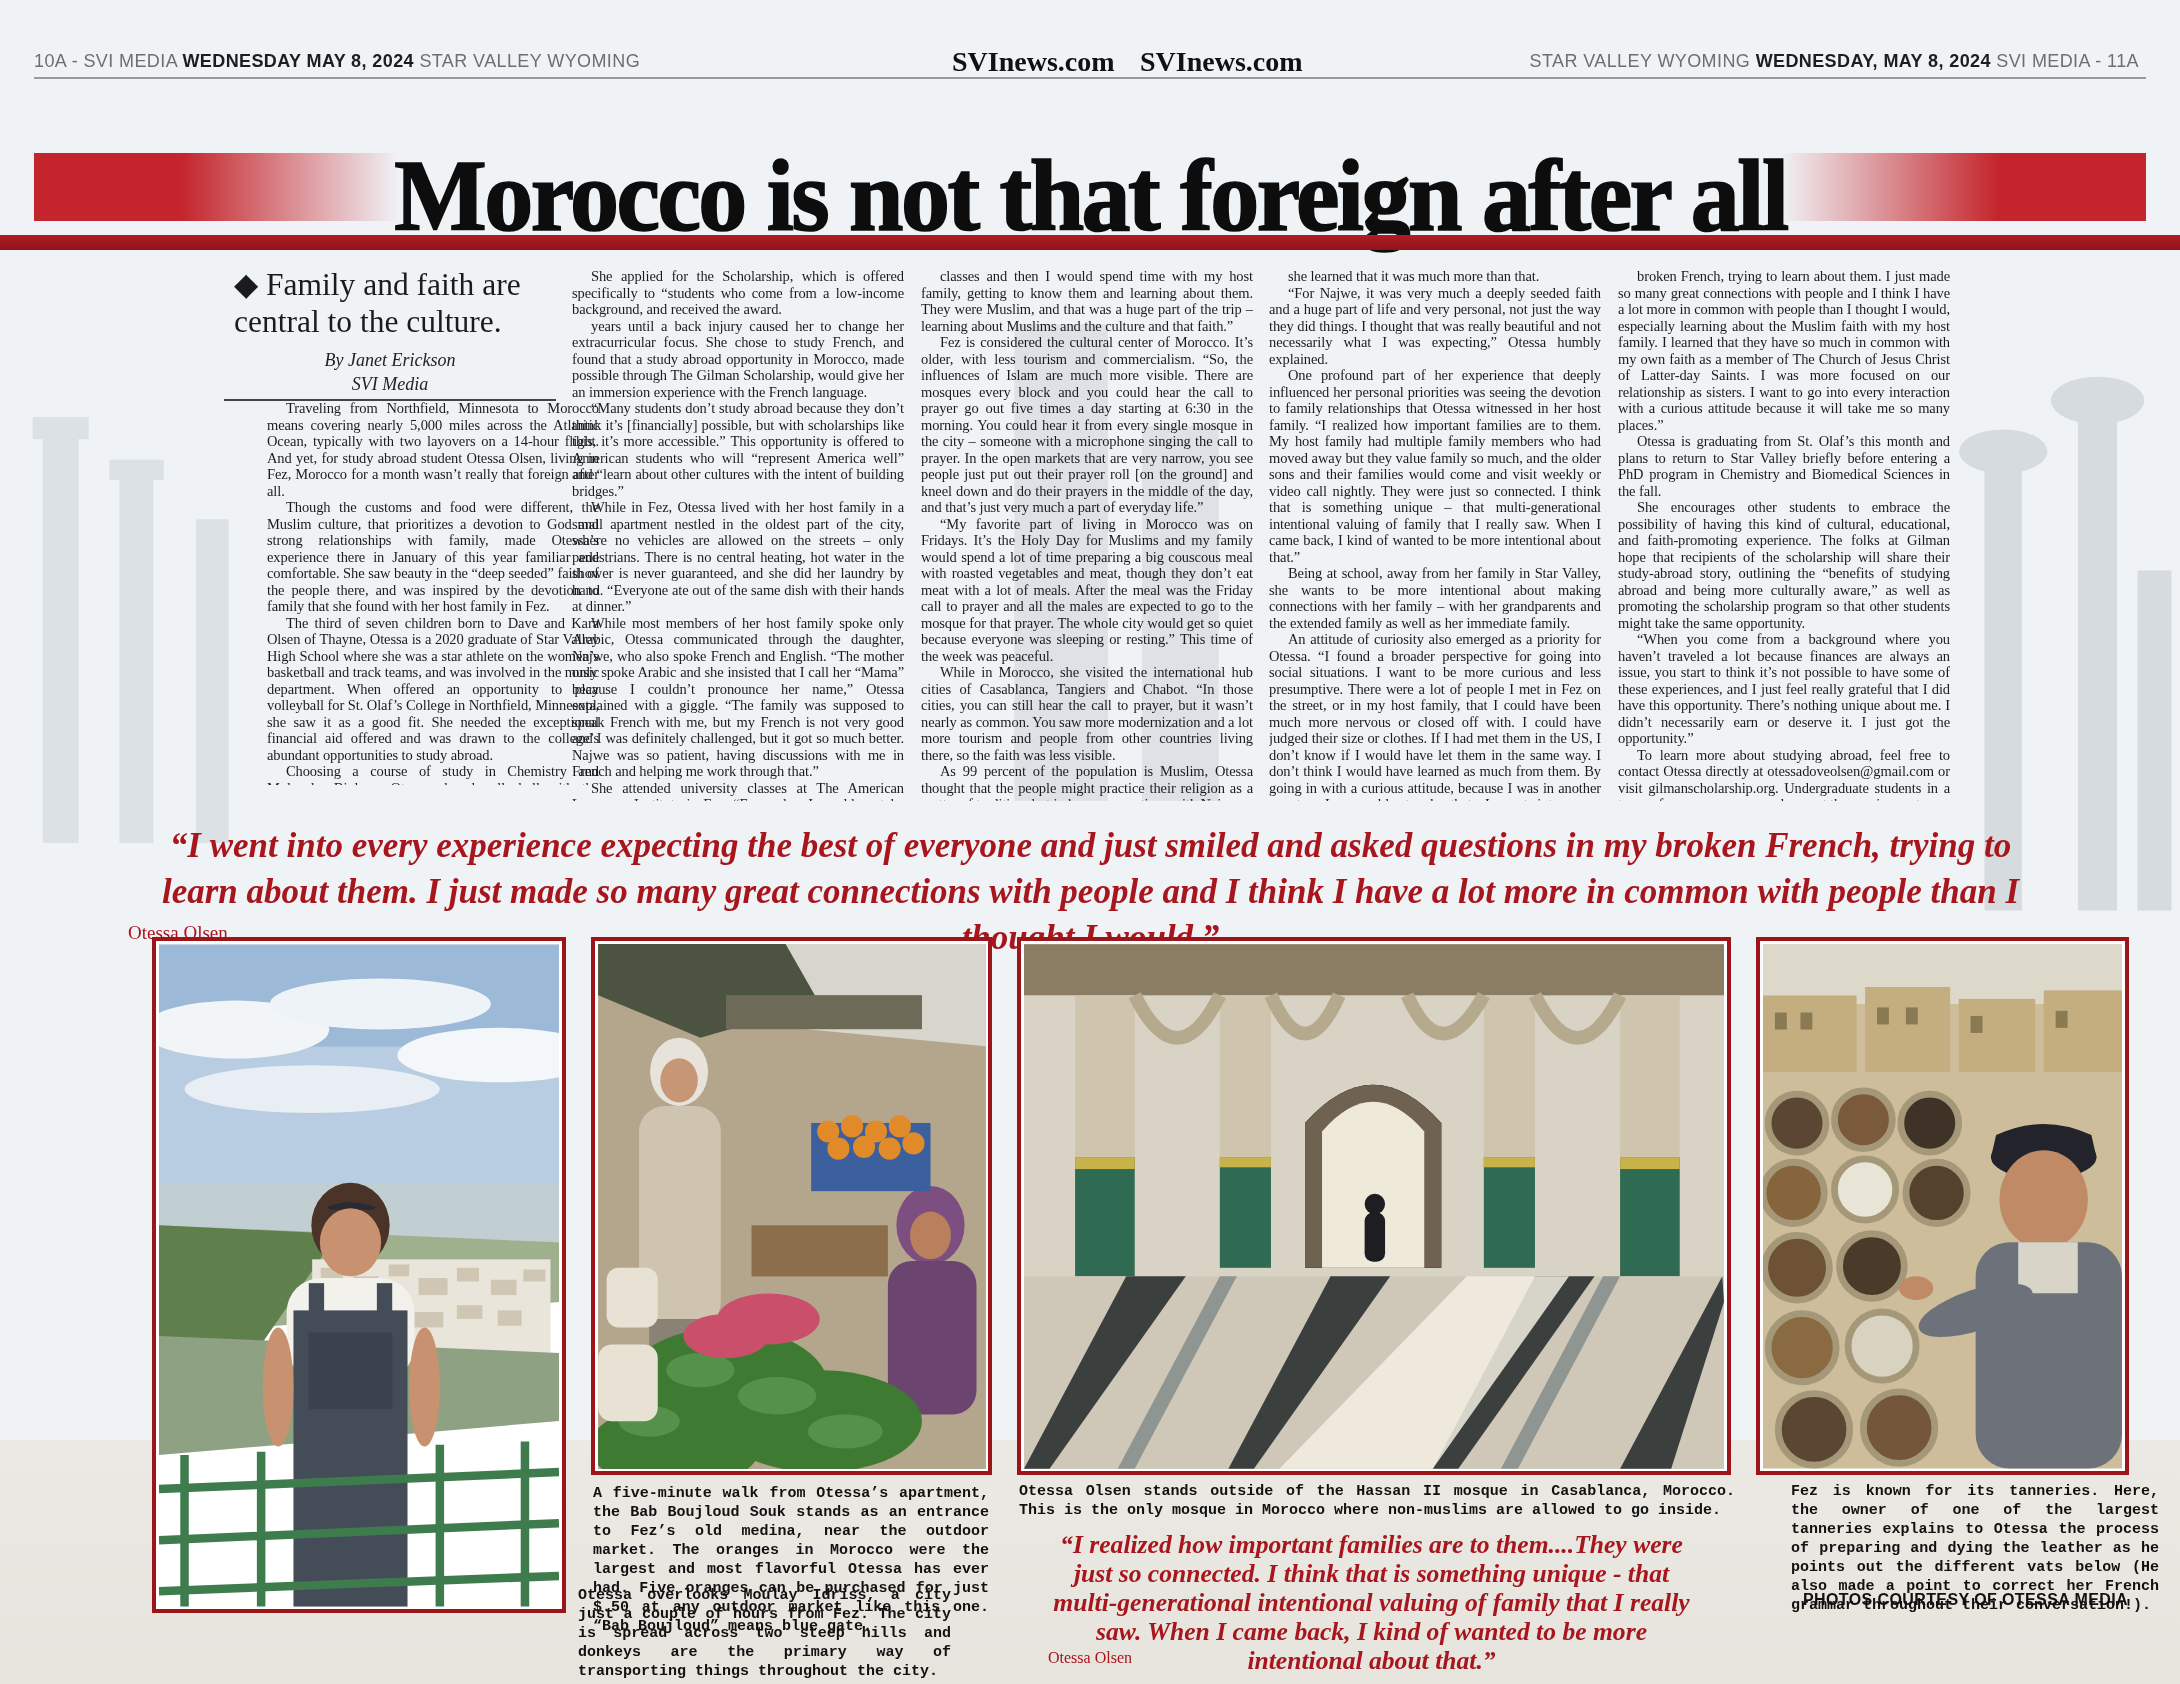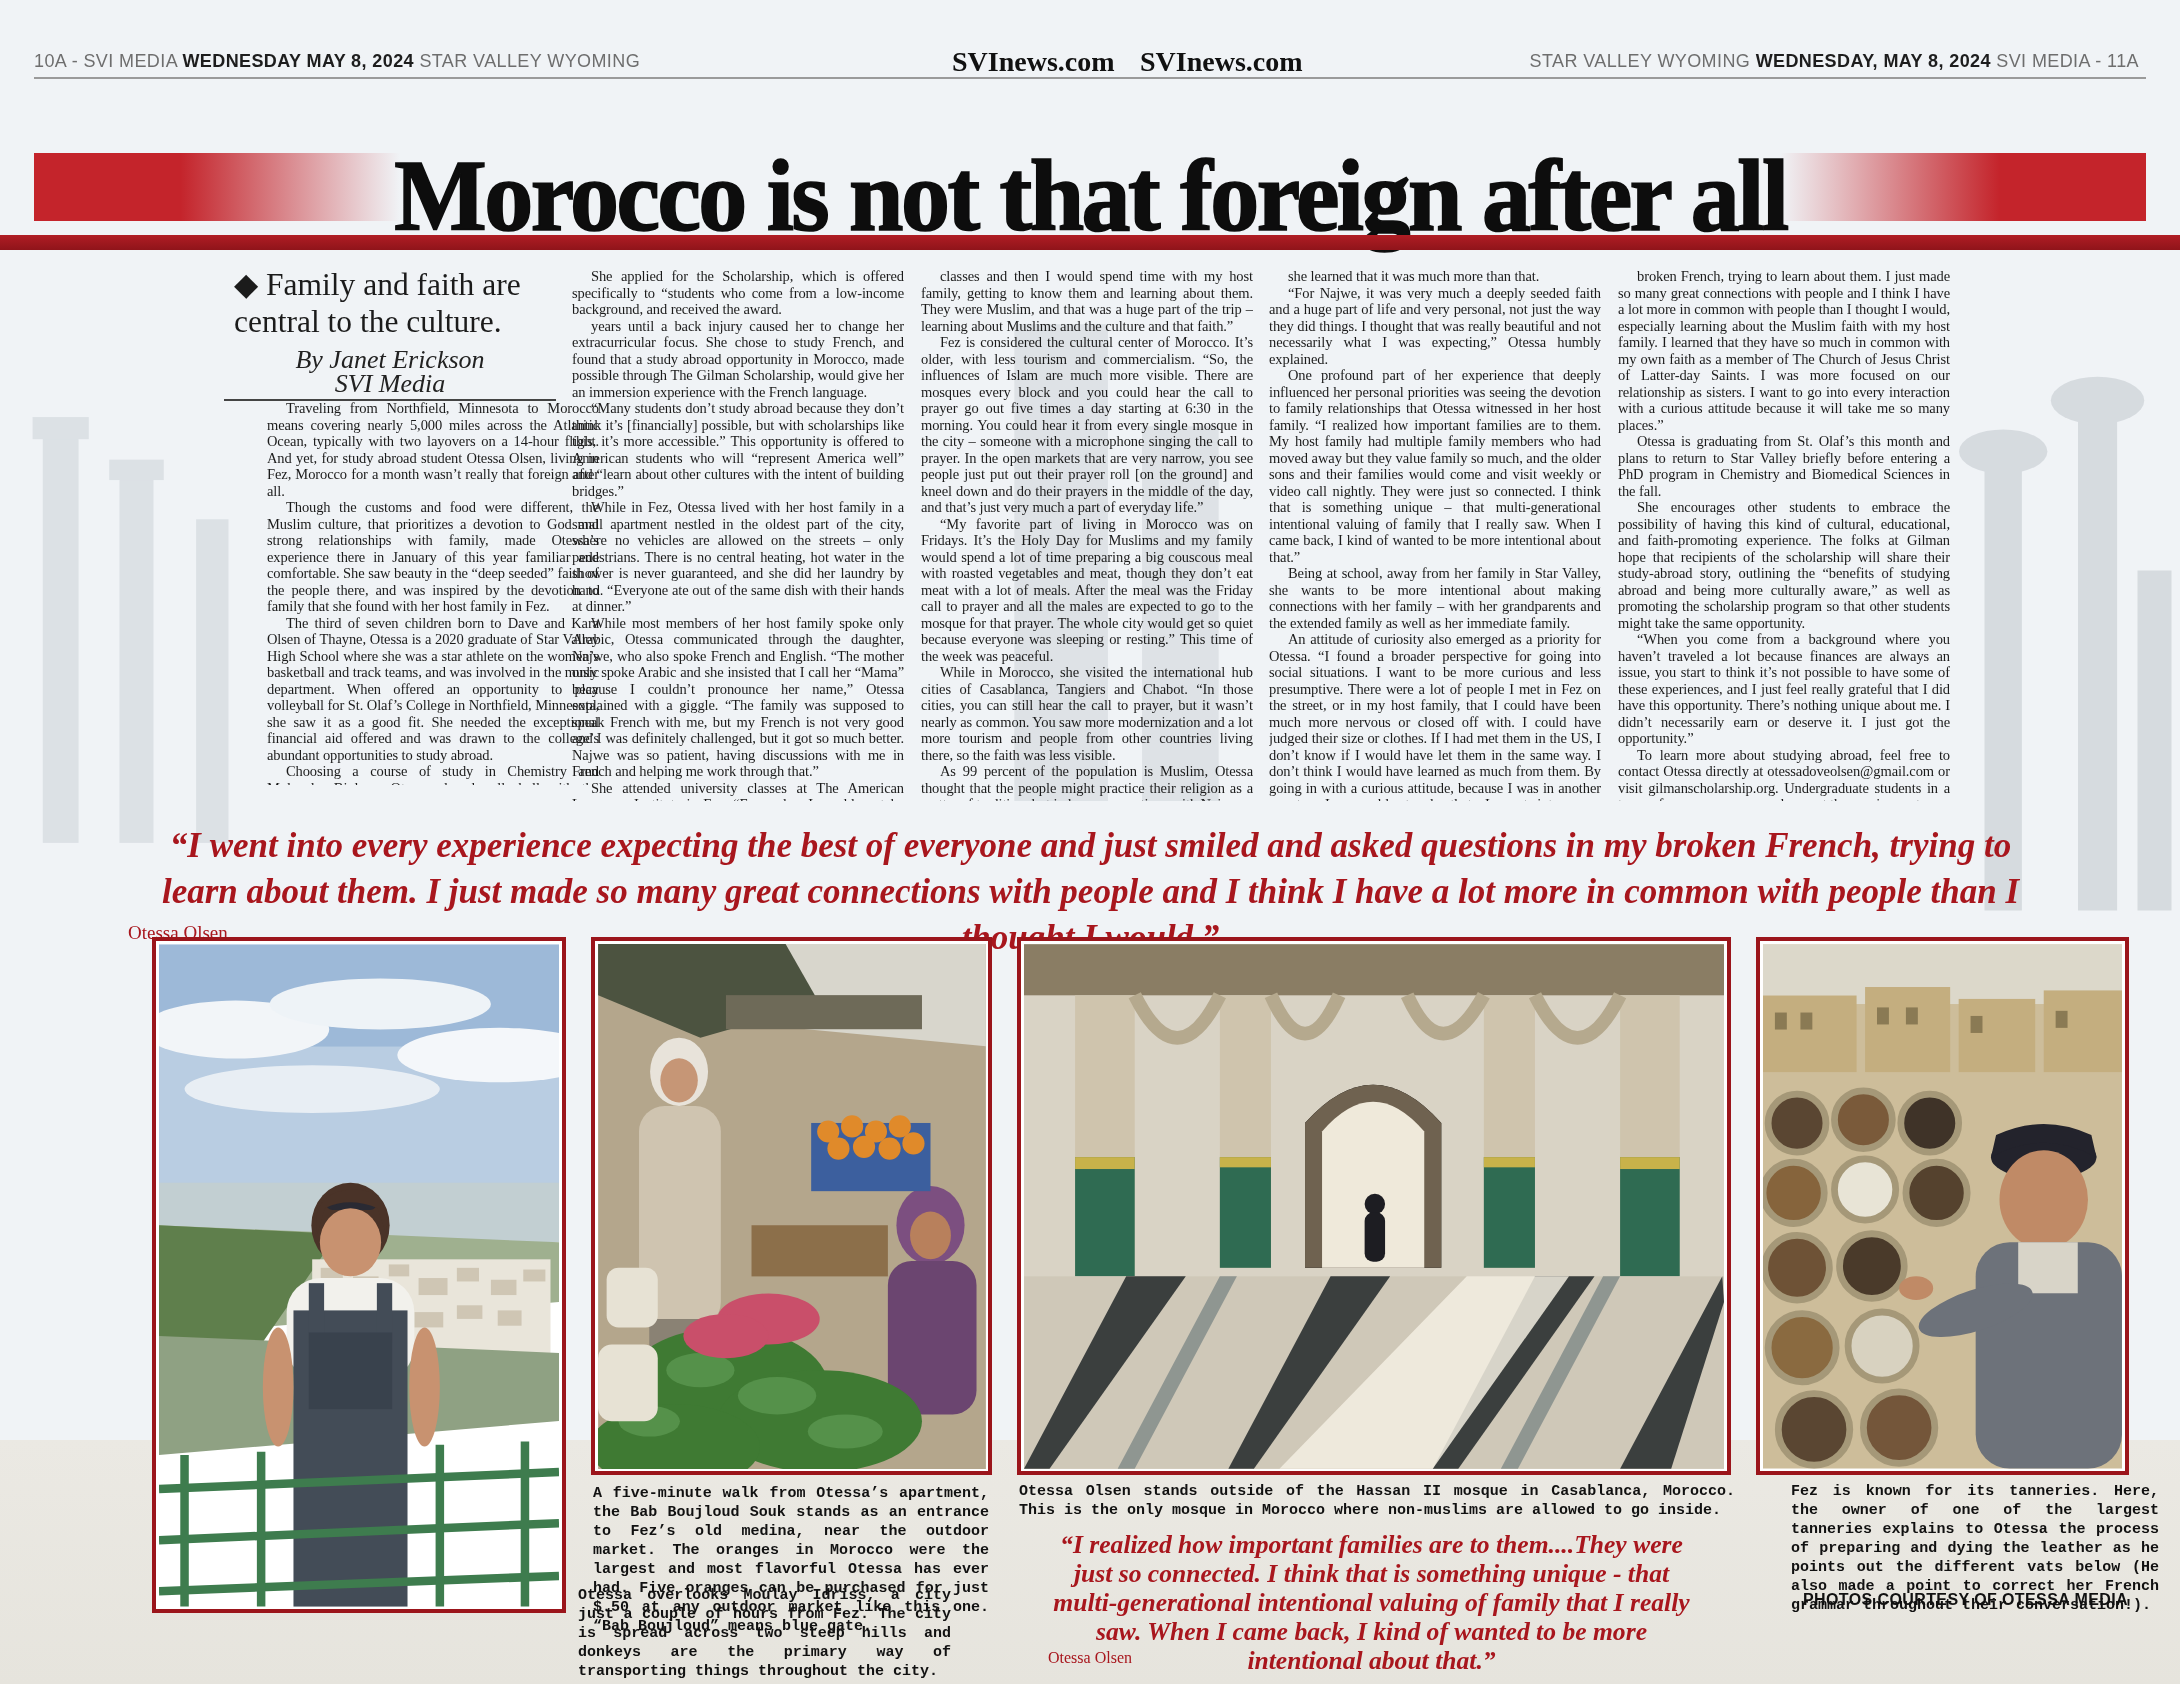--- a/index.html
+++ b/index.html
@@ -19,21 +19,21 @@
   .redbar-l{left:34px;top:153px;width:366px;height:68px;background:linear-gradient(90deg,#c4242b 0%,#c4242b 40%,rgba(196,36,43,0) 100%);}
   .redbar-r{left:1780px;top:153px;width:366px;height:68px;background:linear-gradient(270deg,#c4242b 0%,#c4242b 40%,rgba(196,36,43,0) 100%);}
   .headline{
     left:0;top:138px;width:2181px;text-align:center;
     font-size:101px;font-weight:bold;letter-spacing:-2.6px;color:#0d0d0d;
     -webkit-text-stroke:1.7px #0d0d0d;transform:scaleX(.97);
   }
   .darkbar{left:0;top:235px;width:2181px;height:14.5px;background:linear-gradient(180deg,#b01d24,#8f141a);}
   
   .subhead{font-size:31.5px;line-height:37px;color:#1b1b1b;}
-  .byline{font-style:italic;font-size:26px;text-align:center;line-height:24px;color:#222;}
+  .byline{font-style:italic;font-size:18px;text-align:center;line-height:24px;color:#222;}
   .col-rule{height:1.7px;background:#444;}
   .col{width:332px;text-align:justify;font-size:14.5px;line-height:16.5px;letter-spacing:-0.1px;color:#1b1b1b;overflow:hidden;}
   .col p{margin:0;text-indent:19px;}
   
   .pullquote{font-style:italic;font-size:35px;line-height:46px;color:#a8161d;text-align:center;font-weight:bold;}
   .pq-attr{font-size:19px;color:#a8161d;text-align:left;font-style:normal;font-weight:normal;}
   .quote2{font-style:italic;font-size:25.6px;line-height:29px;color:#a8161d;text-align:center;font-weight:bold;}
   
   .photo{border:4.3px solid #9b151b;background:#fff;padding:2.6px;box-sizing:border-box;}
   .photo svg{display:block;}

